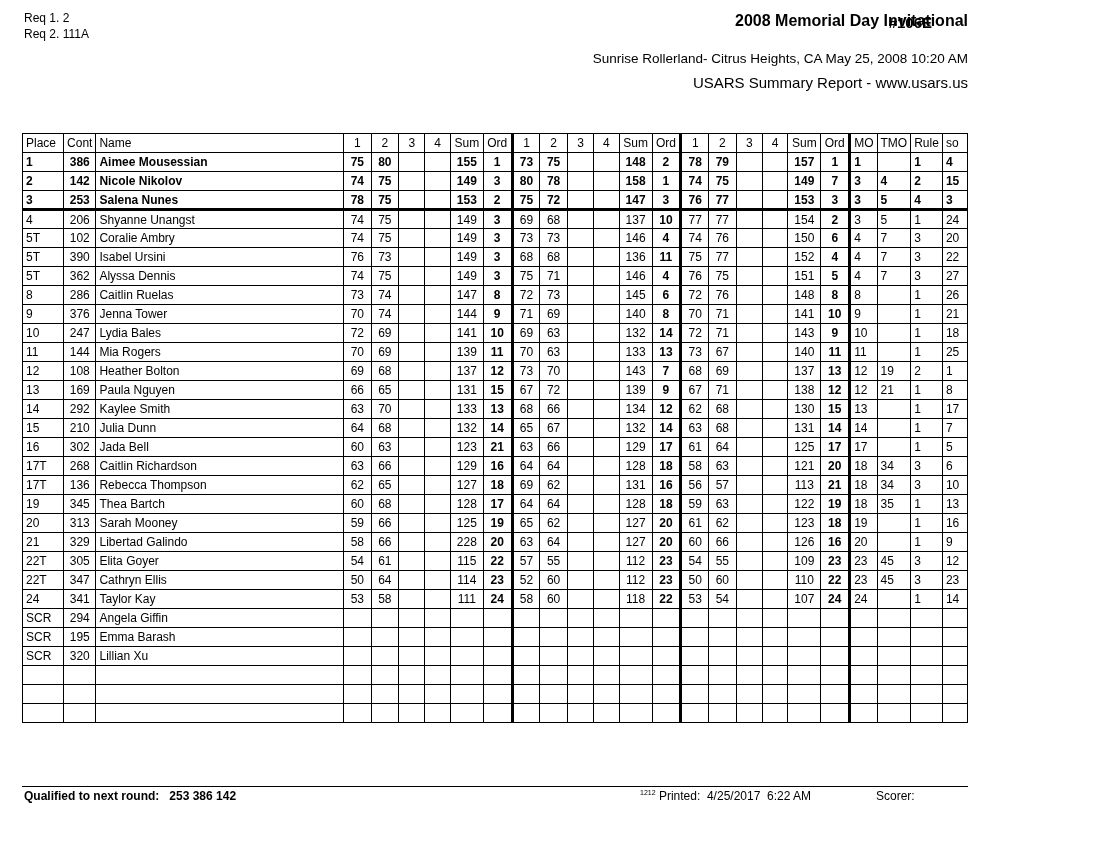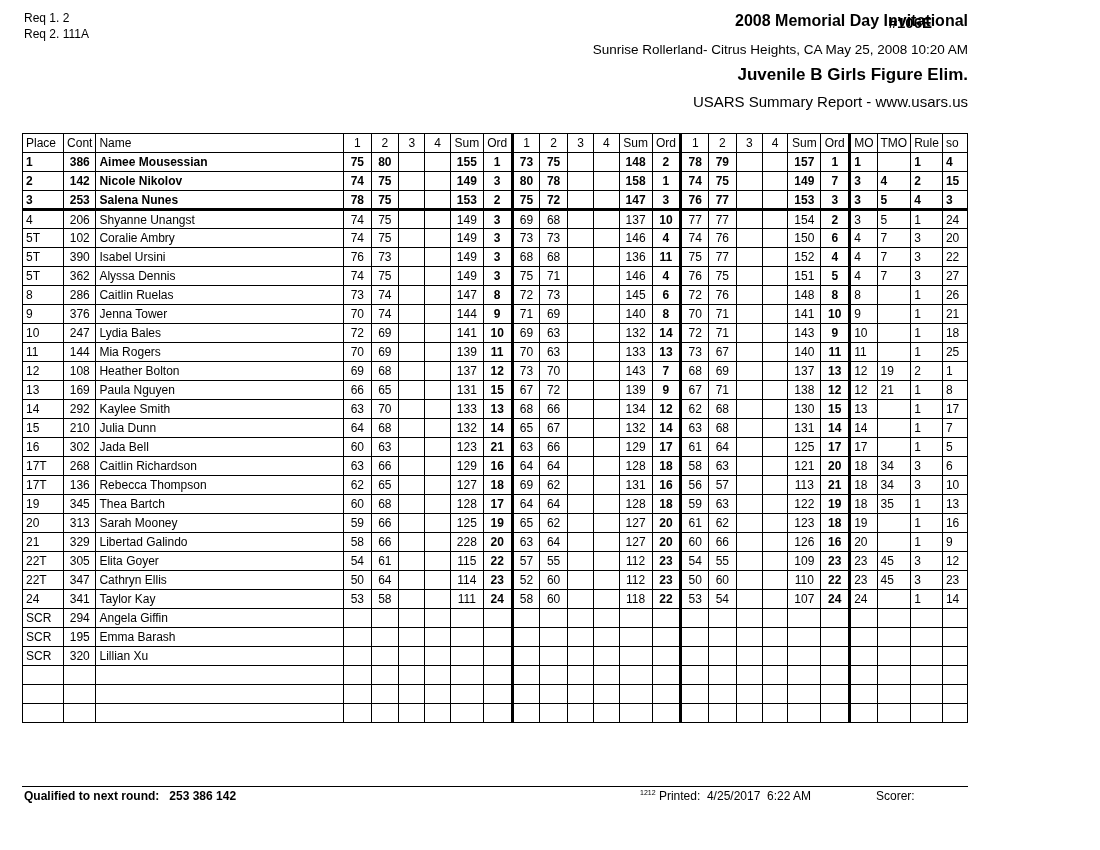--- a/index.html
+++ b/index.html
@@ -4,21 +4,21 @@
 <style>
   html,body{margin:0;padding:0;background:#fff;}
   .page{position:relative;width:968px;height:850px;background:#fff;color:#000;
         font-family:"Liberation Sans",sans-serif;overflow:hidden;}
 
   
   .req{position:absolute;left:24px;top:10px;font-size:12px;line-height:16px;}
   .repnum{position:absolute;right:36px;top:14px;font-size:15px;font-weight:bold;}
   .center-head{text-align:right;padding-top:12px;}
   .title{font-size:16px;font-weight:bold;}
-  .subtitle{font-size:13.5px;margin-top:12px;}
+  .subtitle{font-size:13.5px;margin-top:21px;}
   .event{font-size:17px;font-weight:bold;margin-top:8px;}
   .report{font-size:15px;margin-top:8px;margin-left:44px;}
 
   
   table{position:absolute;left:22px;top:133px;border-collapse:collapse;table-layout:fixed;}
   td{border:1px solid #000;height:19px;padding:0 3px;font-size:12px;
      white-space:nowrap;overflow:hidden;box-sizing:border-box;}
   td.noborder{border:none;}
   td.judgebox{text-align:left;font-size:12px;}
   .left{text-align:left;}
@@ -44,21 +44,20 @@
   <div class="req">
     <div>Req 1. 2</div>
     <div>Req 2. 111A</div>
   </div>
 
   <div class="repnum">#106E</div>
 
   <div class="center-head">
     <div class="title">2008 Memorial Day Invitational</div>
     <div class="subtitle">Sunrise Rollerland- Citrus Heights, CA  May 25, 2008  10:20 AM</div>
-    <div class="event">Juvenile B Girls Figure Elim.</div>
     <div class="report">USARS Summary Report - www.usars.us</div>
   </div>
 
   <table id="results-table">
       <colgroup>
         <col style="width: 42px;">
         <col style="width: 29px;">
         <col style="width: 277px;">
         <col style="width: 30px;">
         <col style="width: 30px;">

